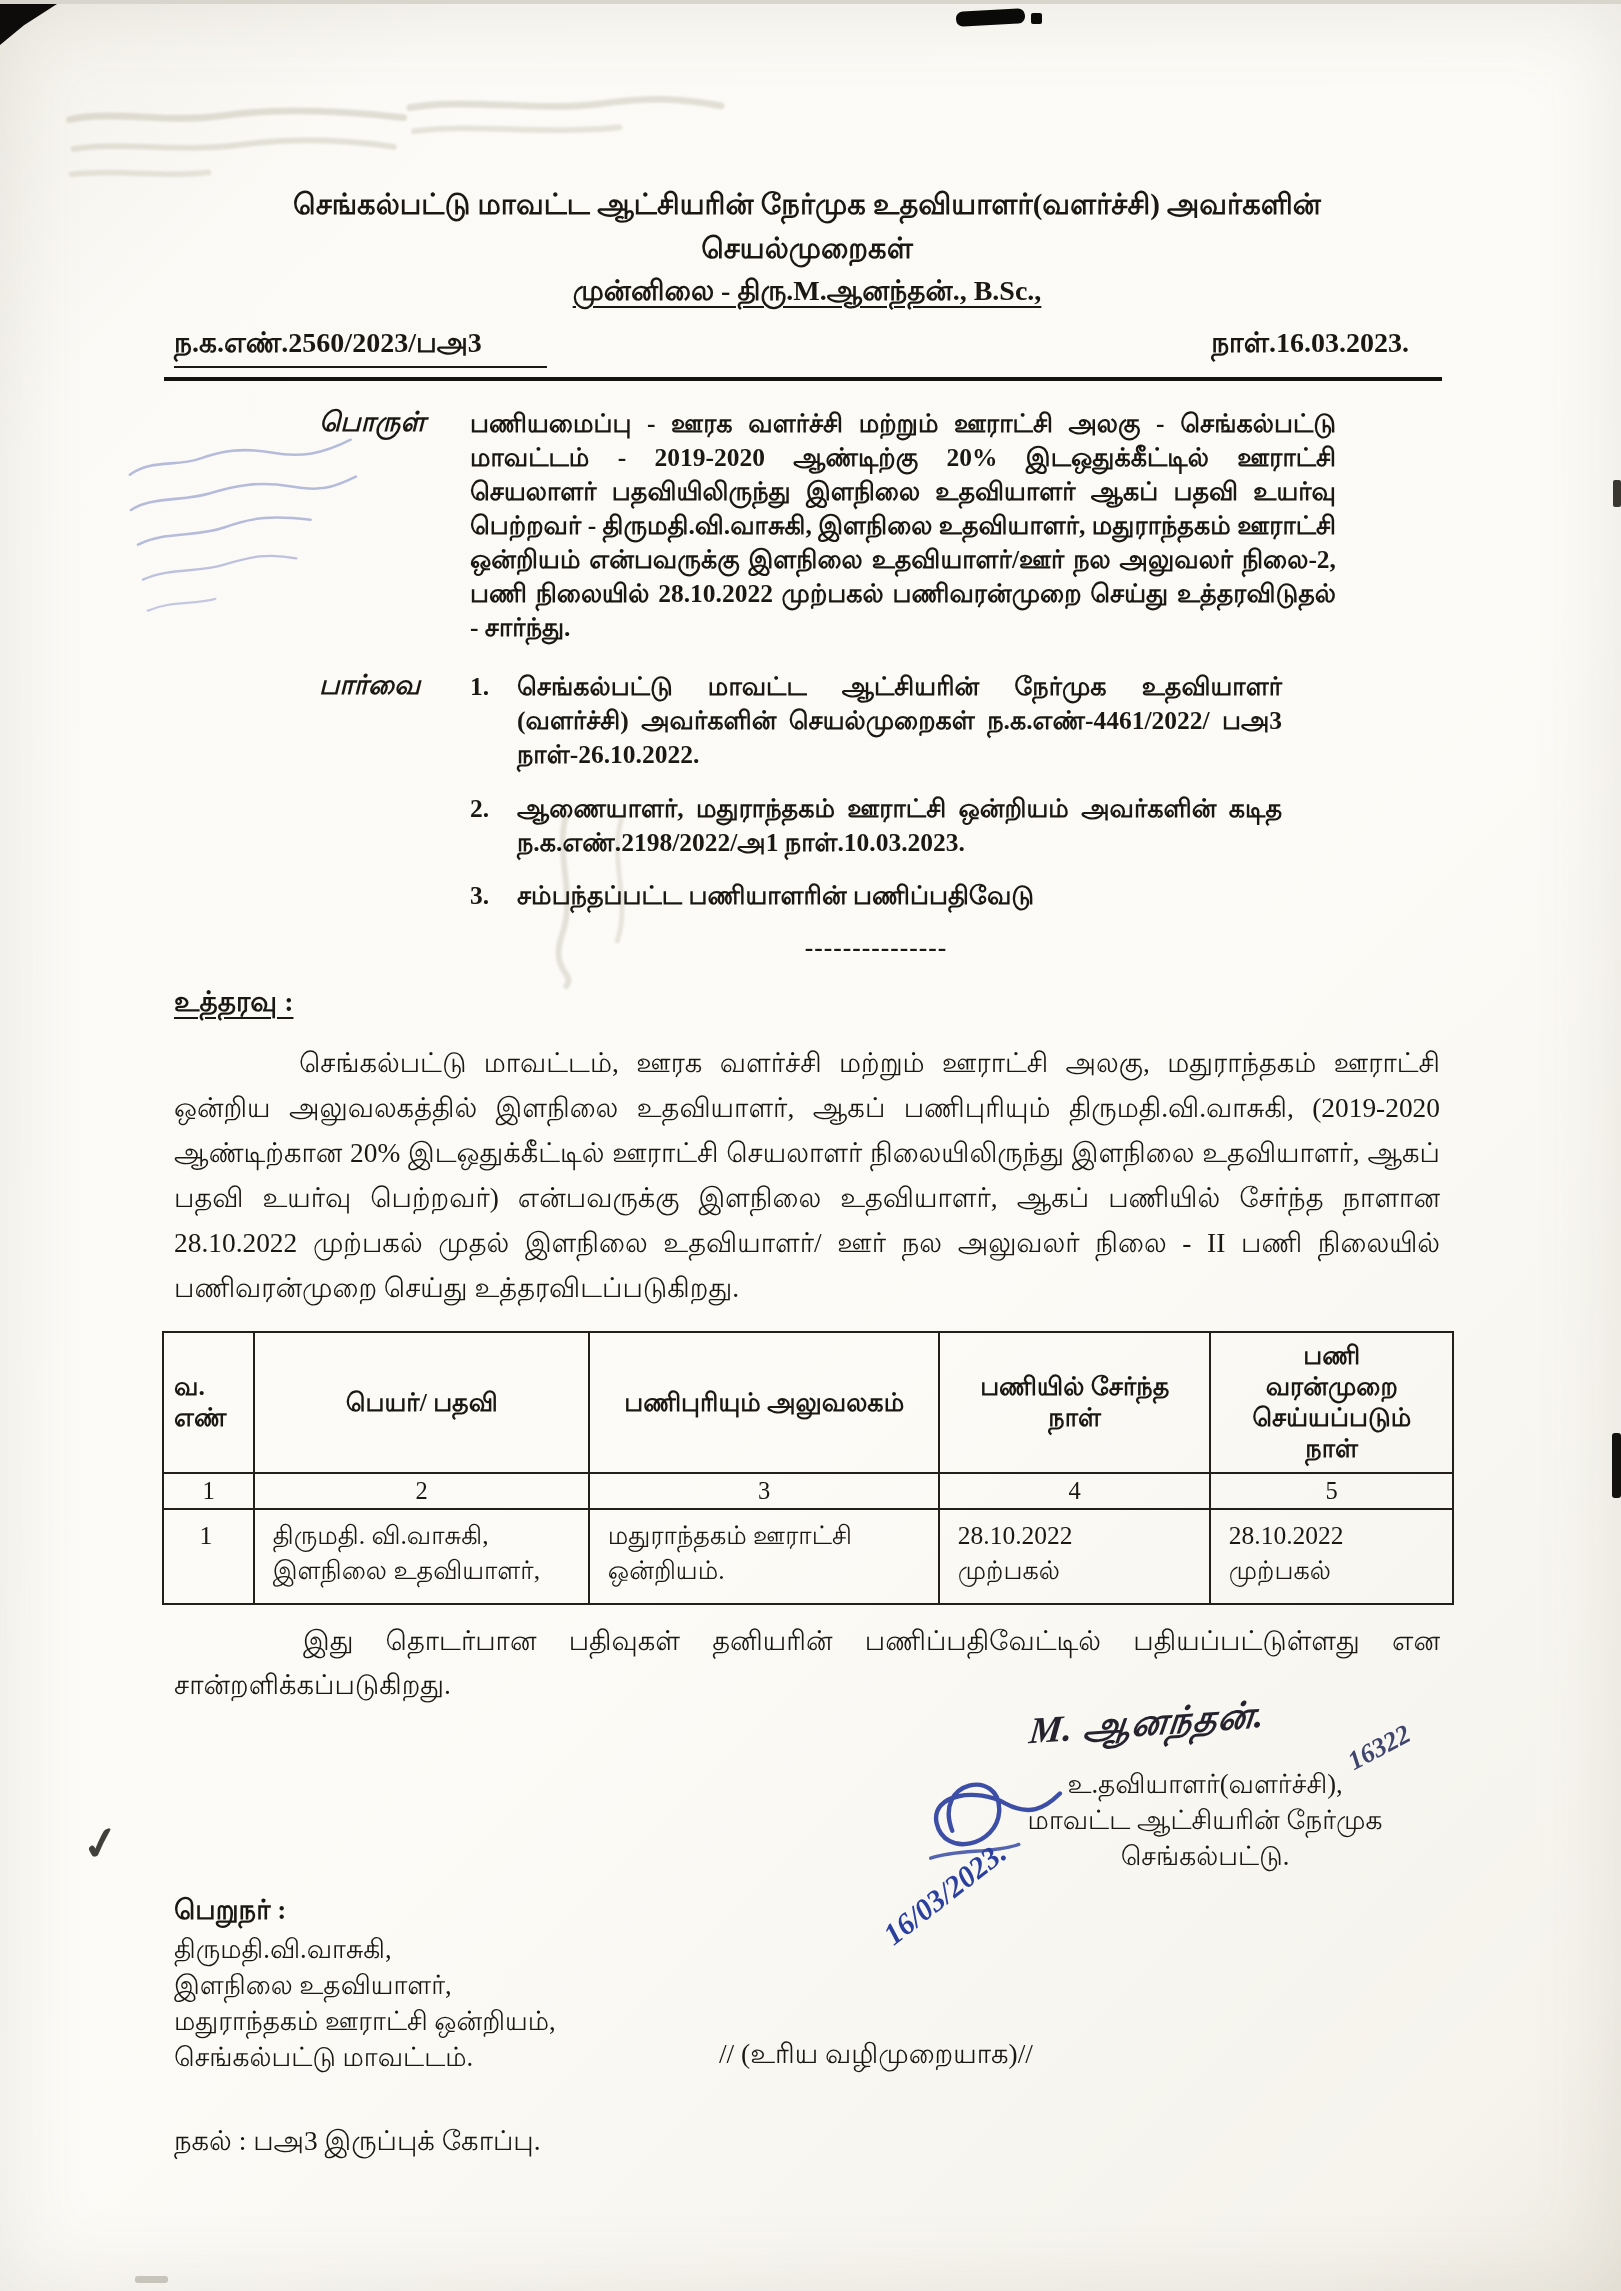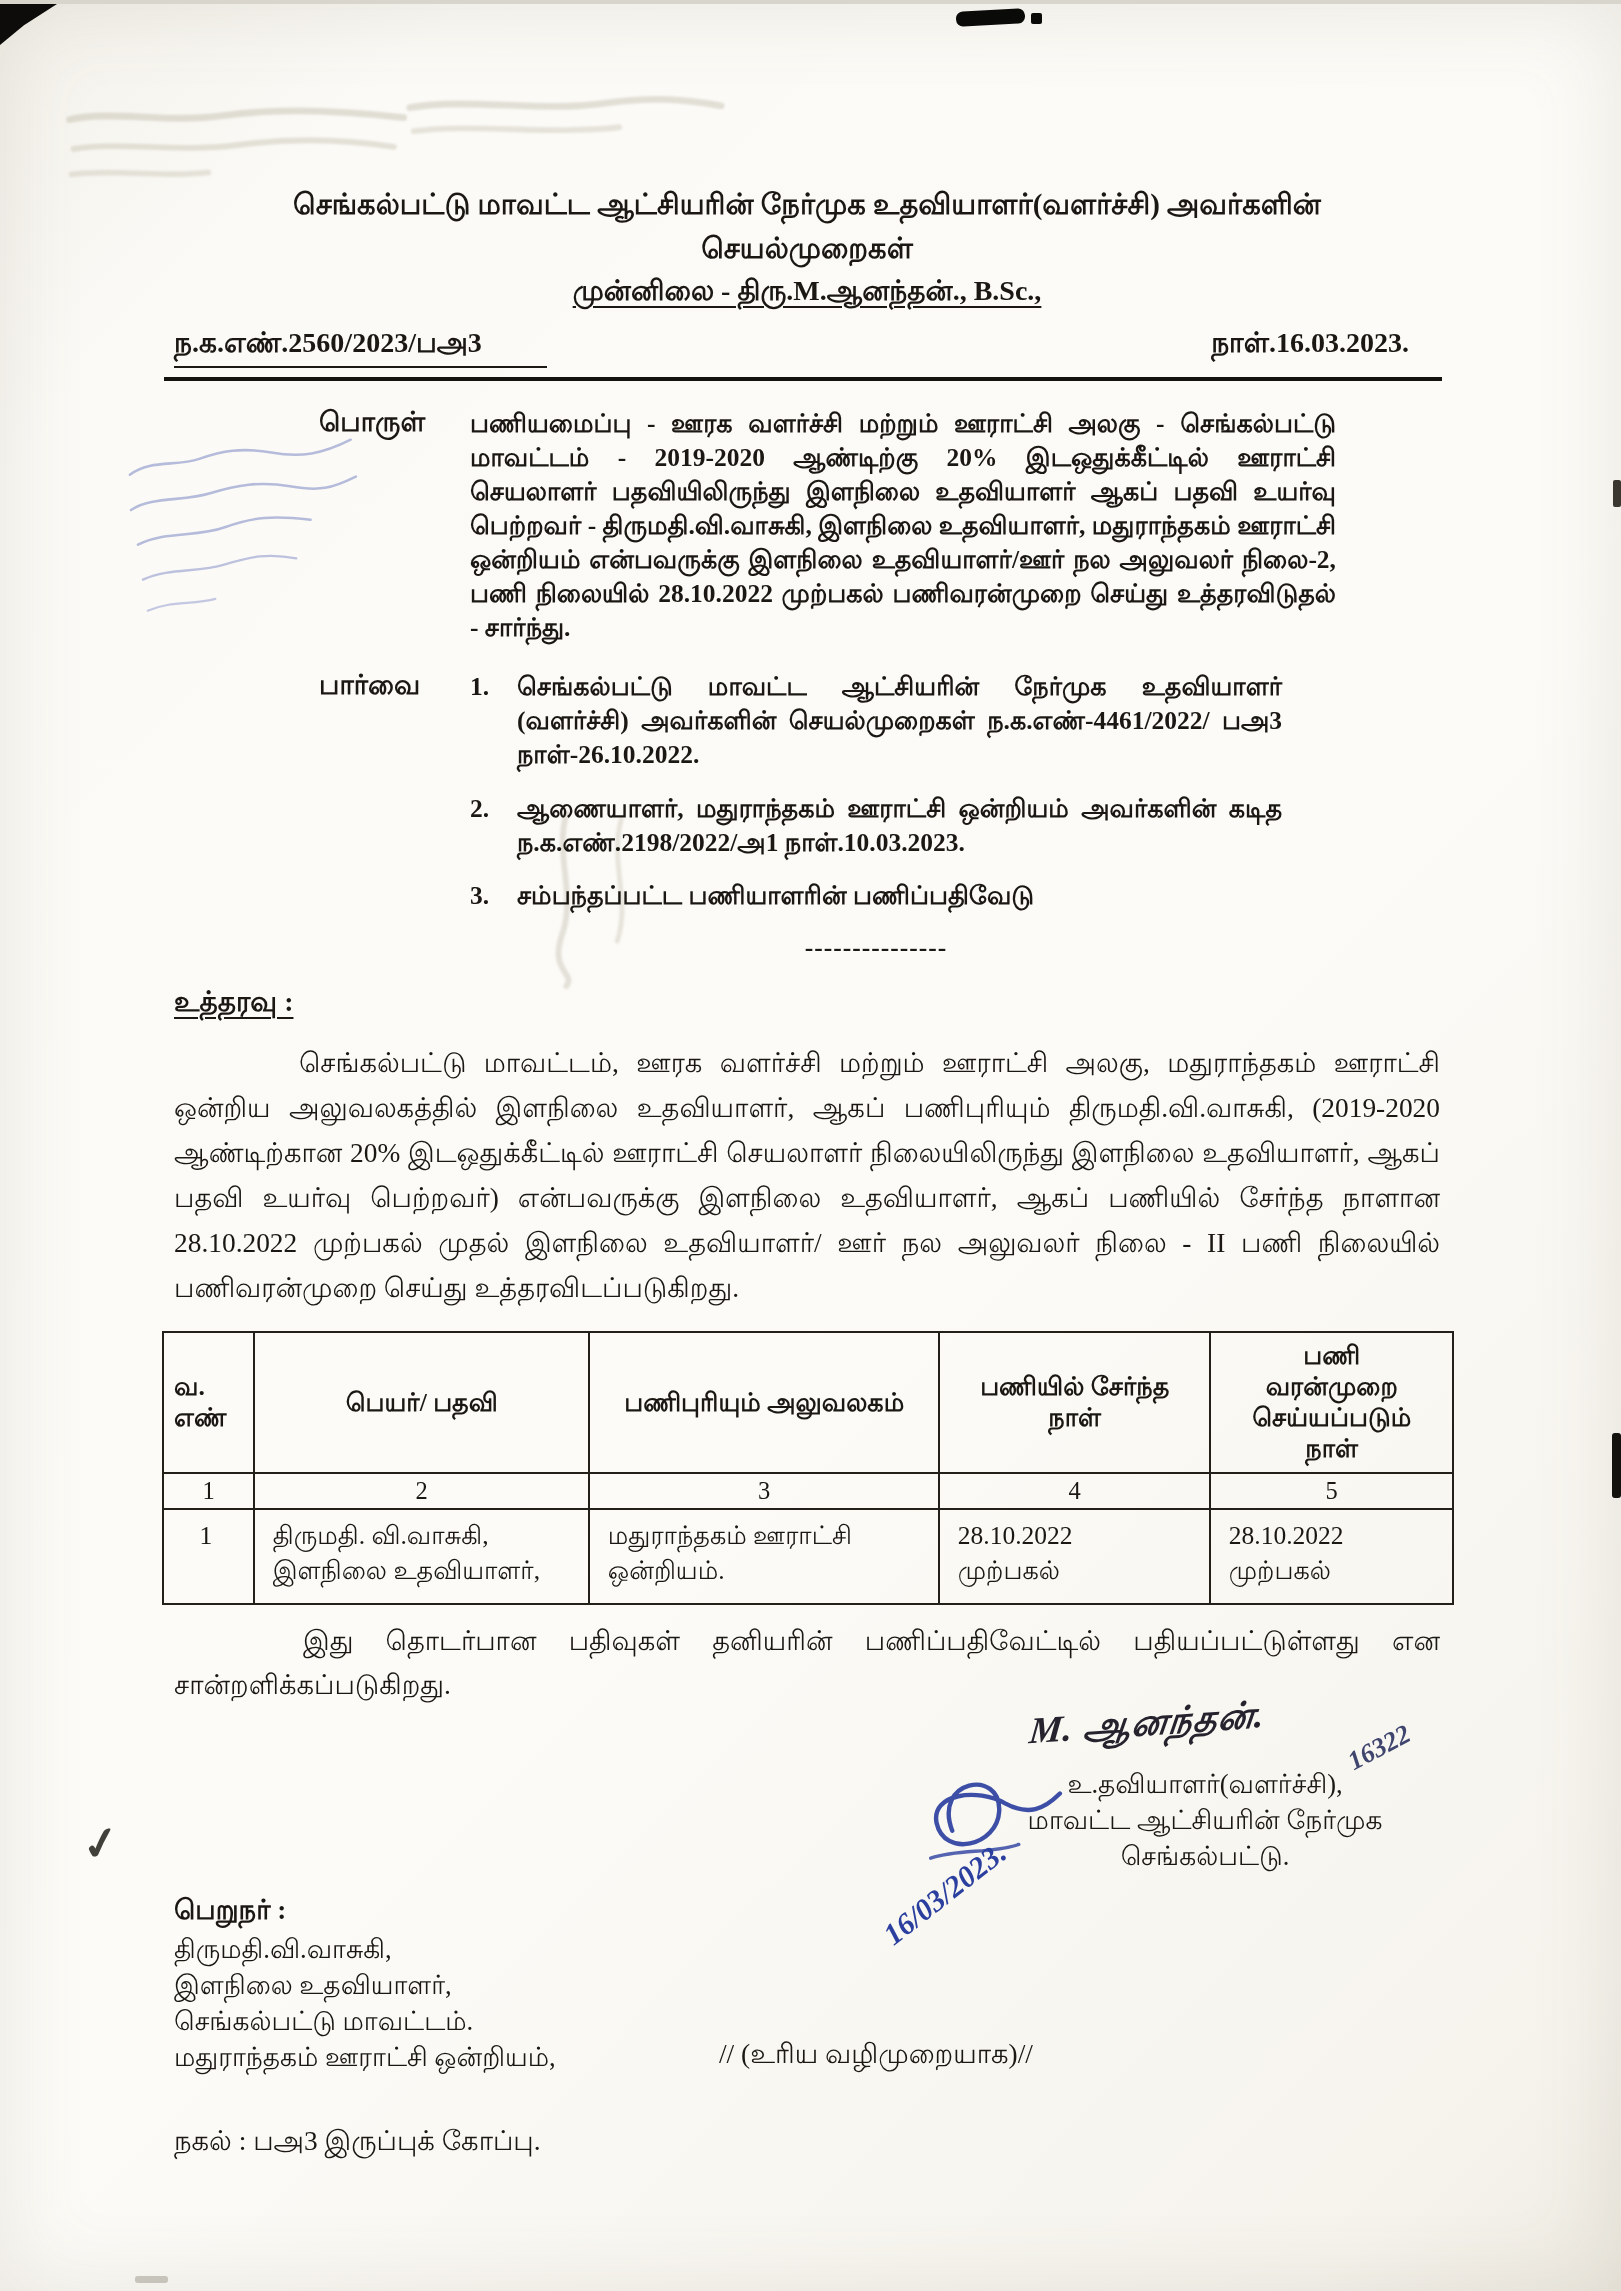--- a/index.html
+++ b/index.html
@@ -36,21 +36,21 @@
 
   .title1 { font-size:29px; font-weight:700; line-height:44px; text-align:center; }
   .presiding { font-size:28px; font-weight:700; text-align:center; margin-top:4.9px;
                text-decoration:underline; text-underline-offset:5.9px; text-decoration-thickness:2px; }
   .ref-row { display:flex; justify-content:space-between; margin-top:17.6px; font-weight:700; font-size:28px; }
   .ref-no { border-bottom:2px solid #1c1914; padding-bottom:3.9px; padding-right:65px; }
   .doc-date { padding-right:31px; }
   .rule { height:3.9px; background:#15130f; margin:8.8px 0 0 -9.8px; width:1278px; }
 
   .sec-row { display:flex; margin-top:25.5px; }
-  .sec-label { margin-left:145px; width:151px; font-weight:700; font-size:27.4px; flex:none; }
+  .sec-label { margin-left:145px; width:151px; font-weight:700; font-size:27.4px; flex:none;font-style:italic; }
   .subject-text { width:866px; font-weight:700; font-size:25.5px; line-height:34px; text-align:justify;font-family:Liberation Serif, serif; }
 
   .ref-items { width:843px; }
   .ref-item { display:flex; margin-bottom:19.6px; font-weight:700; font-size:25.5px; line-height:34px; }
   .ref-num { width:47px; flex:none; }
   .ref-text { width:765px; text-align:justify; }
   .ref-divider { width:812px; text-align:center; font-weight:700; letter-spacing:1px; font-size:25.5px; margin-top:2px; }
 
   .order-label { margin-top:23.5px; font-size:28px; font-weight:700;
                  text-decoration:underline; text-underline-offset:5.9px; text-decoration-thickness:2px; }
@@ -207,22 +207,22 @@
       </div>
       <div class="sig-line">உ.தவியாளர்(வளர்ச்சி),</div>
       <div class="sig-line">மாவட்ட ஆட்சியரின் நேர்முக</div>
       <div class="sig-line">செங்கல்பட்டு.</div>
     </div>
 
     <div class="recipient">
       <div class="recipient-label">பெறுநர் :</div>
       <div class="recipient-line">திருமதி.வி.வாசுகி,</div>
       <div class="recipient-line">இளநிலை உதவியாளர்,</div>
+      <div class="recipient-line">மதுராந்தகம் ஊராட்சி ஒன்றியம்,</div>
       <div class="recipient-line">செங்கல்பட்டு மாவட்டம்.</div>
-      <div class="recipient-line">மதுராந்தகம் ஊராட்சி ஒன்றியம்,</div>
       <span class="through">// (உரிய வழிமுறையாக)//</span>
     </div>
 
     <div class="copies">
       <div class="copy-line">நகல் : பஅ3 இருப்புக் கோப்பு.</div>
     </div>
 
   </div>
 
   <span class="checkmark">✓</span>

